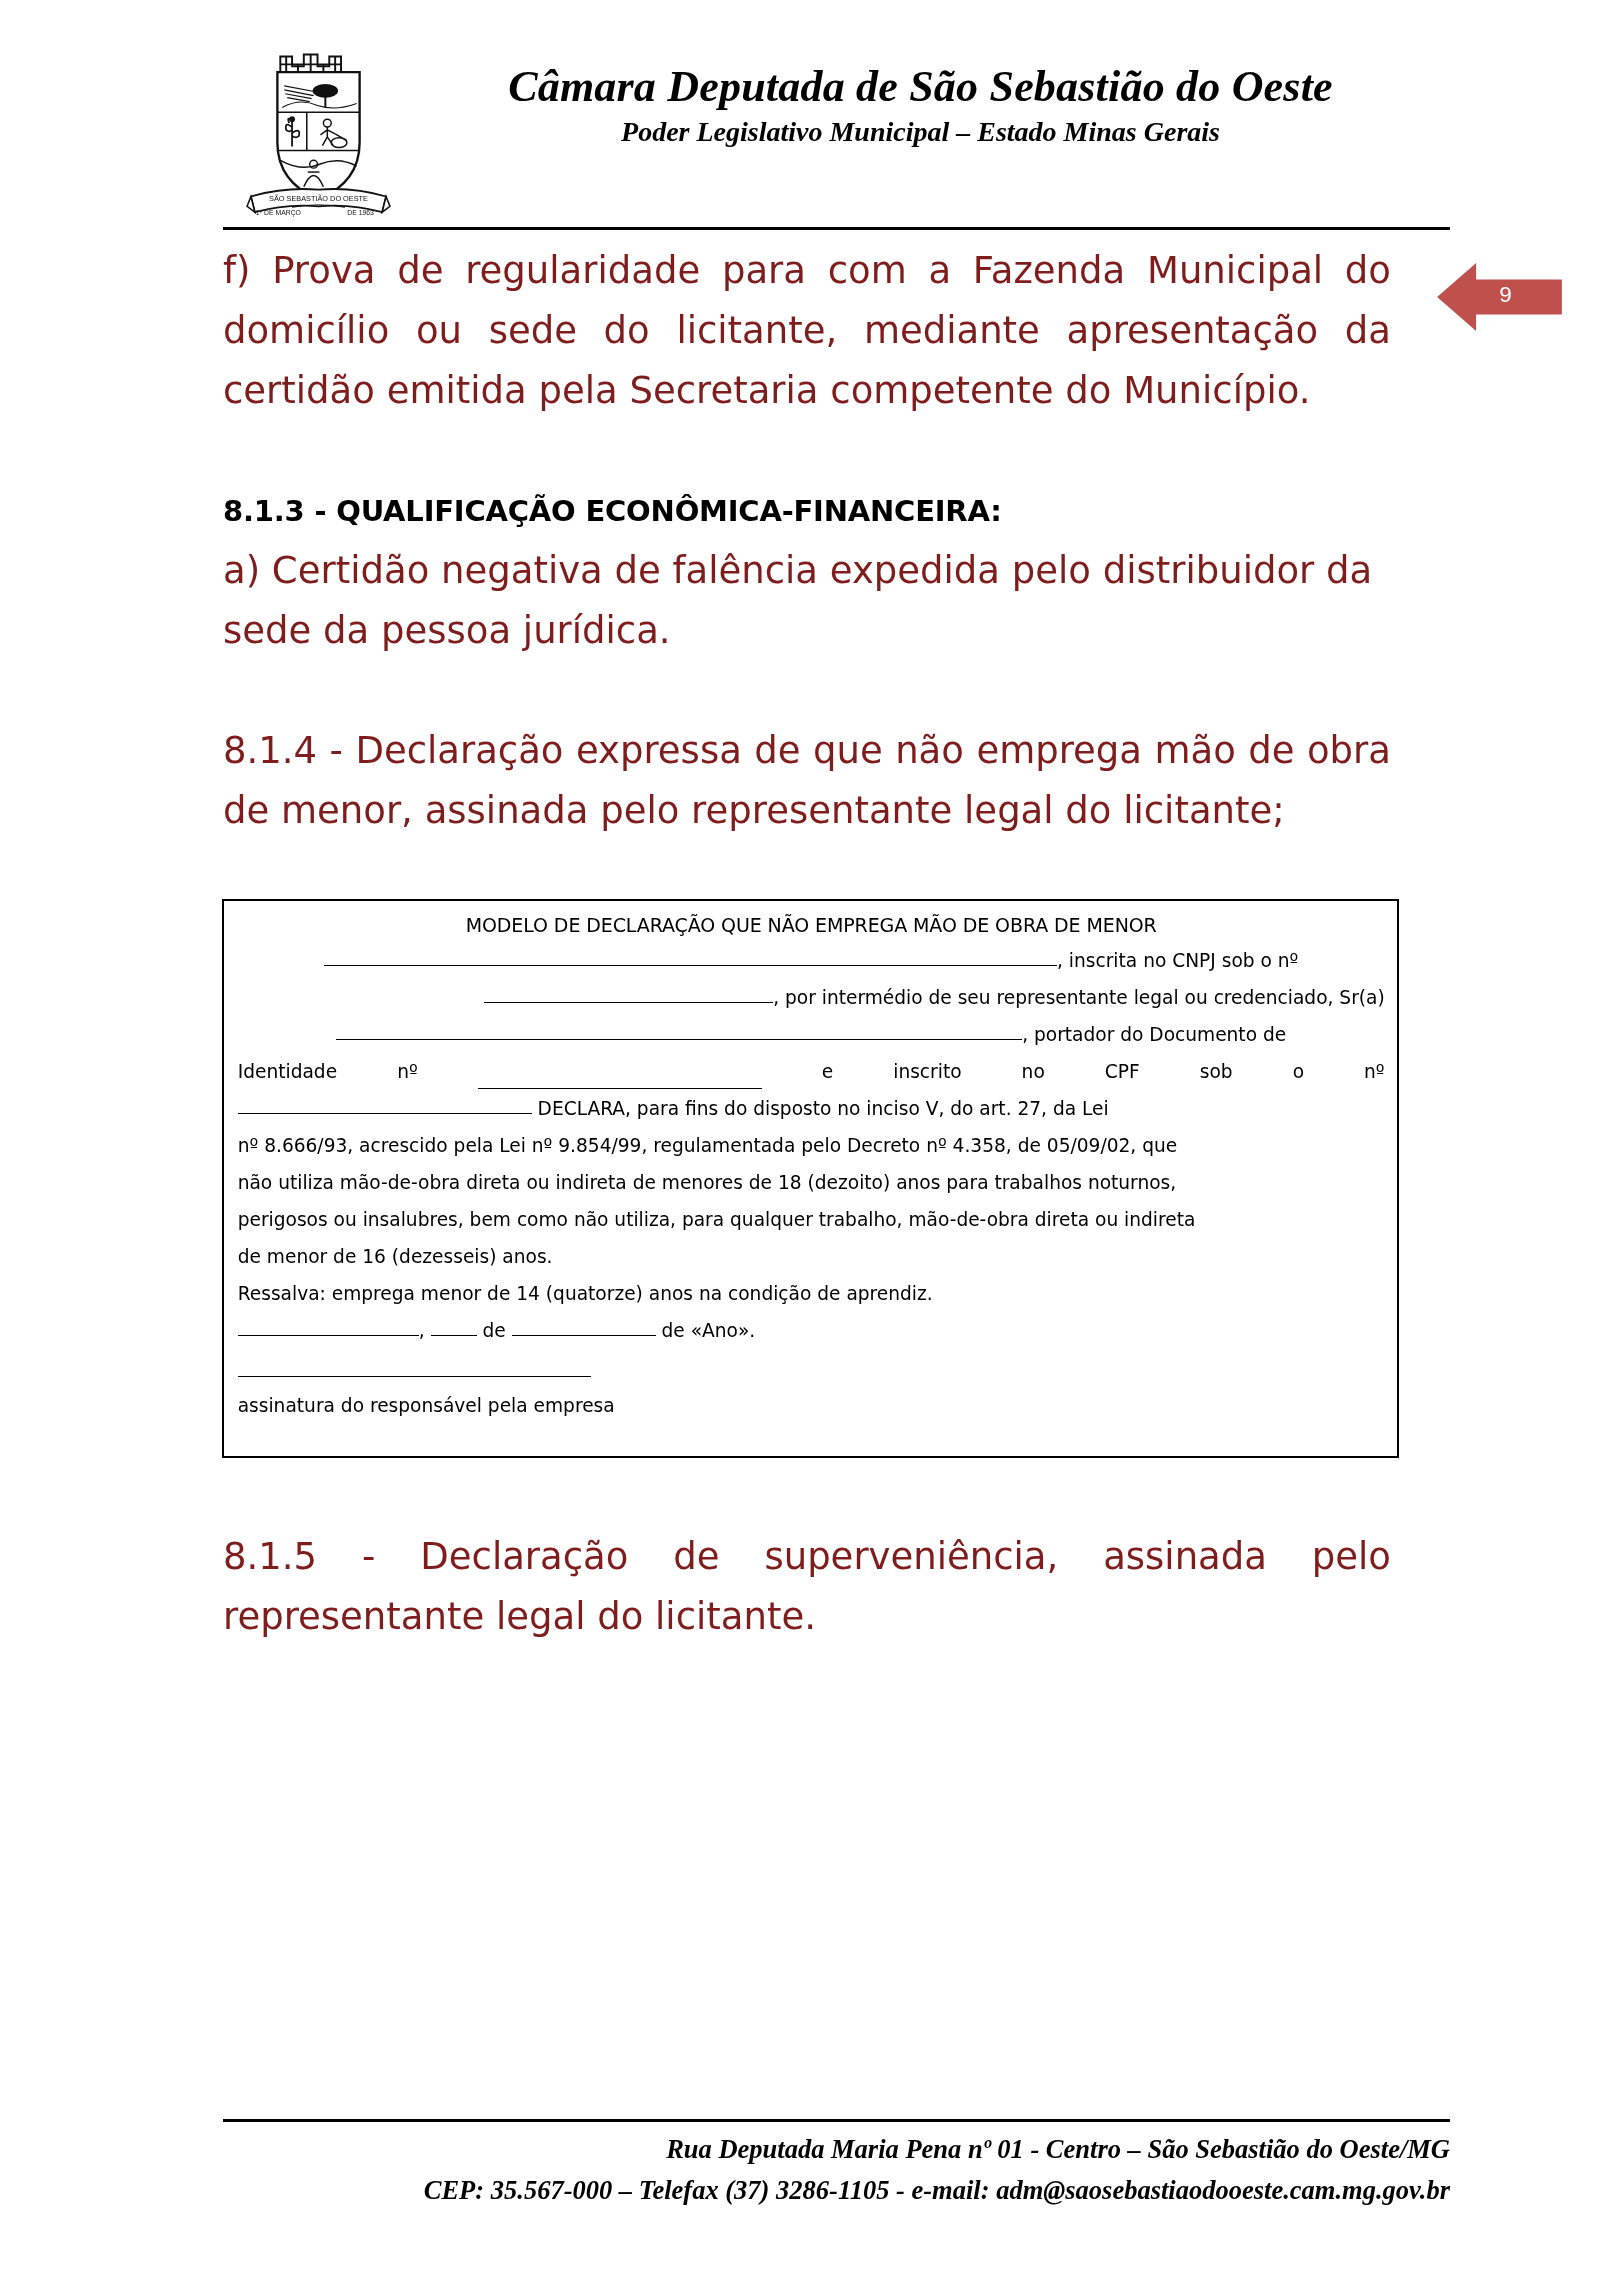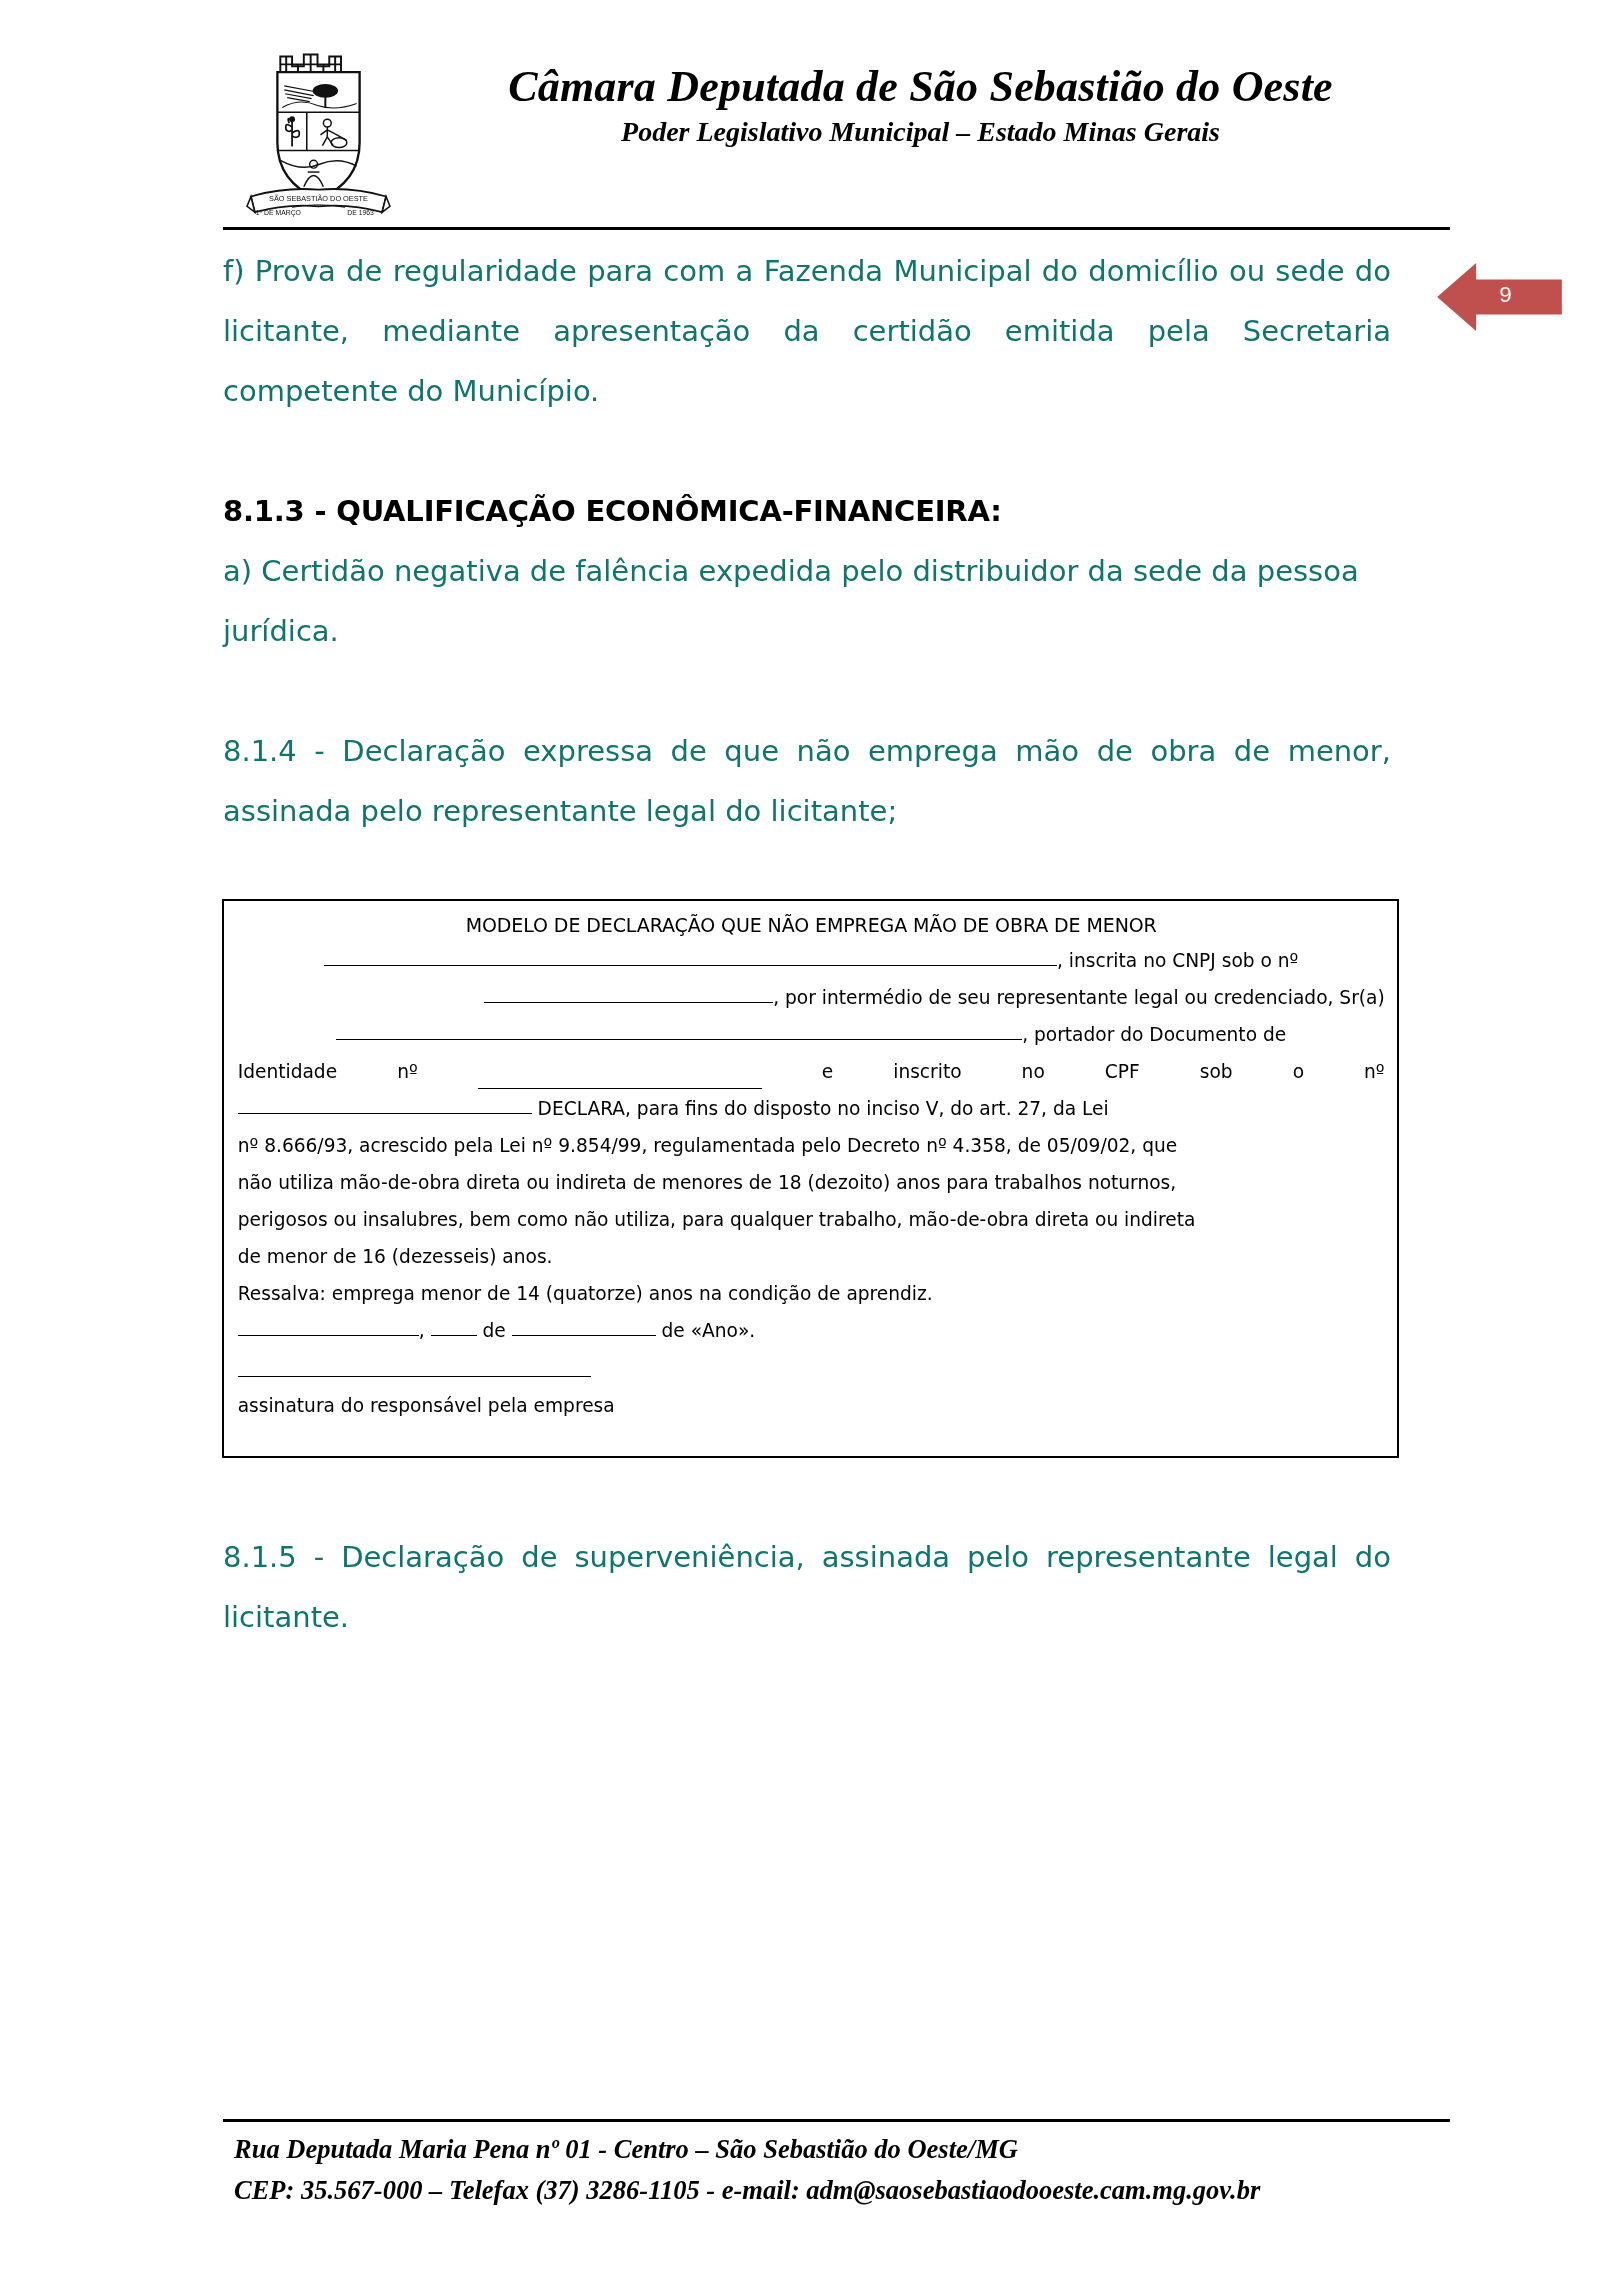--- a/index.html
+++ b/index.html
@@ -95,25 +95,25 @@
   
   .body-area {
     position: absolute;
     left: 223px;
     top: 241px;
     width: 1168px;
   }
   p.para {
     margin: 0;
     font-family: "DejaVu Sans", sans-serif;
-    font-size: 29px;
+    font-size: 37px;
     line-height: 60px;
     text-align: justify;
     text-justify: inter-word;
-    color: #0f766e;
+    color: #7f1d1d;
   }
   p.para.last-left { text-align: left; }
   p.heading {
     margin: 0;
     font-family: "DejaVu Sans", sans-serif;
     font-weight: bold;
     font-size: 29px;
     line-height: 60px;
     text-align: left;
     letter-spacing: -0.2px;
@@ -179,24 +179,24 @@
   .footer-rule {
     position: absolute;
     left: 223px;
     top: 2119px;
     width: 1227px;
     height: 0;
     border-top: 3.9px solid #000000;
   }
   .footer-text {
     position: absolute;
-    left: 234px;
+    left: 223px;
     top: 2129px;
     width: 1227px;
-    text-align: left;
+    text-align: right;
   }
   .footer-line {
     font-family: "Liberation Serif", serif;
     font-style: italic;
     font-weight: bold;
     font-size: 26.5px;
     line-height: 41px;
     white-space: nowrap;
   }
 </style>

